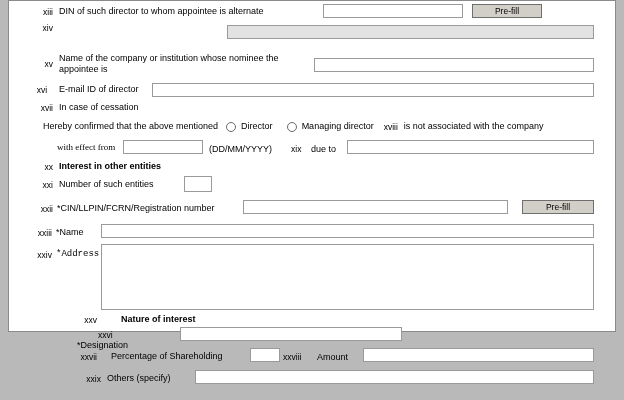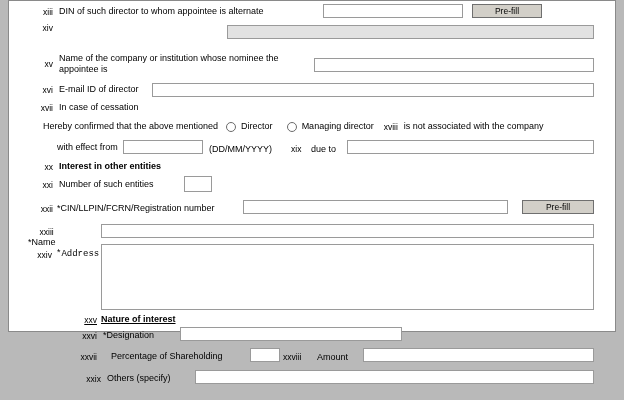--- a/index.html
+++ b/index.html
@@ -96,41 +96,41 @@
   </div>
   <div class="fld-gray" style="position:absolute; left:218px; top:24px; width:367px; height:14px;"></div>
 
   <div class="row" style="left:22px; top:52px;">
     <span class="rn" style="width:22px;">xv</span>
     <span class="lbl" style="margin-left:6px; width:258px; display:inline-block;">Name of the company or institution whose nominee the appointee is</span>
   </div>
   <input class="fld" style="position: absolute; left: 305px; top: 57px; width: 280px;" value="">
 
   <div class="row" style="left:22px; top:83px;">
-    <span class="rn" style="width:22px;">xvi</span>
+    <span class="rn" style="width:22px;text-align:center;">xvi</span>
     <span class="lbl" style="margin-left:6px;">E-mail ID of director</span>
   </div>
   <input class="fld" style="position: absolute; left: 143px; top: 82px; width: 442px;" value="">
 
   <div class="row" style="left:22px; top:101px;">
     <span class="rn" style="width:22px;">xvii</span>
     <span class="lbl" style="margin-left:6px;">In case of cessation</span>
   </div>
 
   <div class="row" style="left:34px; top:120px;">
     <span class="lbl">Hereby confirmed that the above mentioned</span>
     <span class="radio" style="margin-left:8px;"></span>
     <span class="lbl" style="margin-left:5px;">Director</span>
     <span class="radio" style="margin-left:14px;"></span>
     <span class="lbl" style="margin-left:5px;">Managing director</span>
     <span class="rn" style="margin-left:10px;">xviii</span>
     <span class="lbl" style="margin-left:6px;">is not associated with the company</span>
   </div>
 
-  <div class="row" style="left:48px; top:141px;">
+  <div class="row" style="left:48px; top:141px;font-family:Liberation Serif, serif;">
     <span class="lbl">with effect from</span>
   </div>
   <input class="fld" style="position: absolute; left: 114px; top: 139px; width: 80px;" value="">
   <span class="lbl" style="position:absolute; left:200px; top:143px;">(DD/MM/YYYY)</span>
   <span class="rn" style="position:absolute; left:282px; top:143px;">xix</span>
   <span class="lbl" style="position:absolute; left:302px; top:143px;">due to</span>
   <input class="fld" style="position: absolute; left: 338px; top: 139px; width: 247px;" value="">
 
   <div class="row" style="left:22px; top:160px;">
     <span class="rn" style="width:22px;">xx</span>
@@ -143,38 +143,38 @@
   </div>
   <input class="fld" style="position: absolute; left: 175px; top: 175px; width: 28px; height: 16px;" value="">
 
   <div class="row" style="left:18px; top:202px;">
     <span class="rn" style="width:26px;">xxii</span>
     <span class="lbl" style="margin-left:4px;">*CIN/LLPIN/FCRN/Registration number</span>
   </div>
   <input class="fld" style="position: absolute; left: 234px; top: 199px; width: 265px;" value="">
   <div class="btn" style="position:absolute; left:513px; top:199px; width:72px;">Pre-fill</div>
 
-  <div class="row" style="left:15px; top:226px;flex-direction:column;">
+  <div class="row" style="left:15px; top:226px;">
     <span class="rn" style="width:28px;">xxiii</span>
     <span class="lbl" style="margin-left:4px;">*Name</span>
   </div>
   <input class="fld" style="position: absolute; left: 92px; top: 223px; width: 493px;" value="">
 
   <div class="row" style="left:15px; top:248px;">
     <span class="rn" style="width:28px;">xxiv</span>
     <span class="lbl" style="margin-left:4px;font-family:Liberation Mono, monospace;">*Address</span>
   </div>
   <textarea class="box-area" style="position: absolute; left: 92px; top: 243px; width: 493px; height: 66px; resize: none; font-family: &quot;Liberation Sans&quot;, sans-serif; font-size: 9px;"></textarea>
 
-  <div class="row" style="left:66px; top:313px;text-decoration:underline;">
+  <div class="row" style="left:66px; top:313px;">
     <span class="rn" style="width:22px;">xxv</span>
-    <span class="lbl lbl-b" style="margin-left:4px;">Nature of  interest</span>
+    <span class="lbl lbl-b" style="margin-left:24px;">Nature of  interest</span>
   </div>
 
-  <div class="row" style="left:62px; top:329px;">
+  <div class="row" style="left:62px; top:329px;flex-direction:column;">
     <span class="rn" style="width:26px;">xxvi</span>
     <span class="lbl" style="margin-left:6px;">*Designation</span>
   </div>
   <input class="fld" style="position: absolute; left: 171px; top: 326px; width: 222px;" value="">
 
   <div class="row" style="left:58px; top:350px;gap:8px;">
     <span class="rn" style="width:30px;">xxvii</span>
     <span class="lbl" style="margin-left:6px;">Percentage of Shareholding</span>
   </div>
   <input class="fld" style="position: absolute; left: 241px; top: 347px; width: 30px;" value="">

